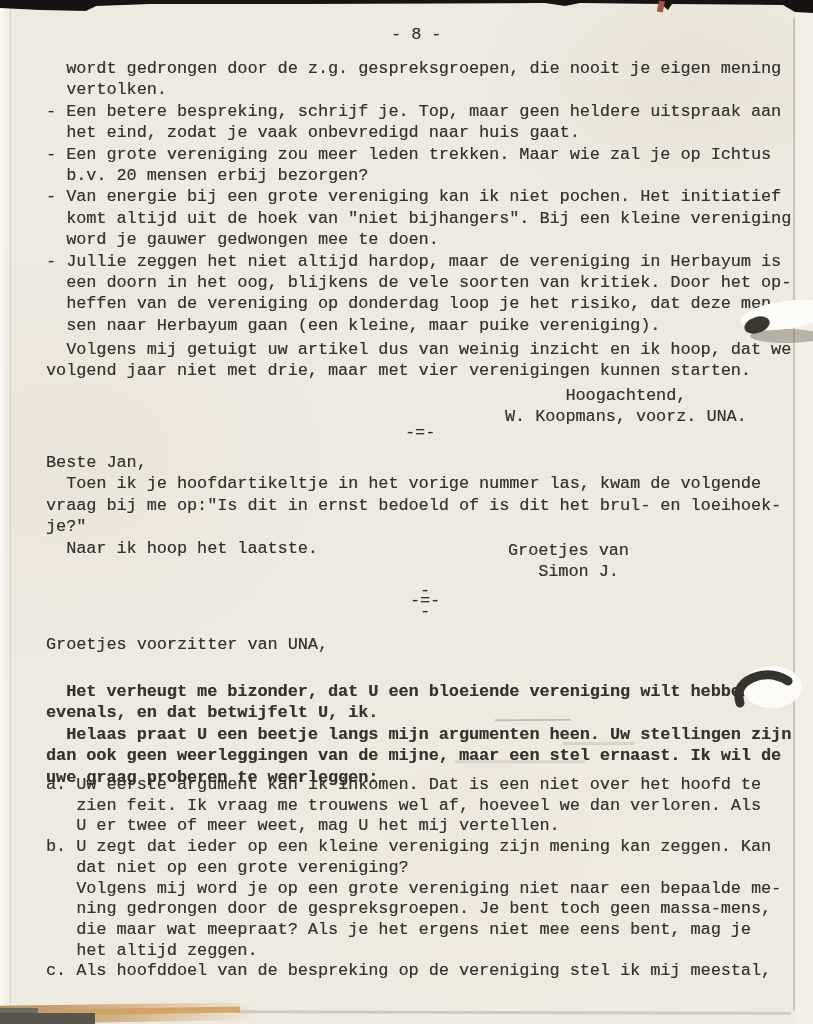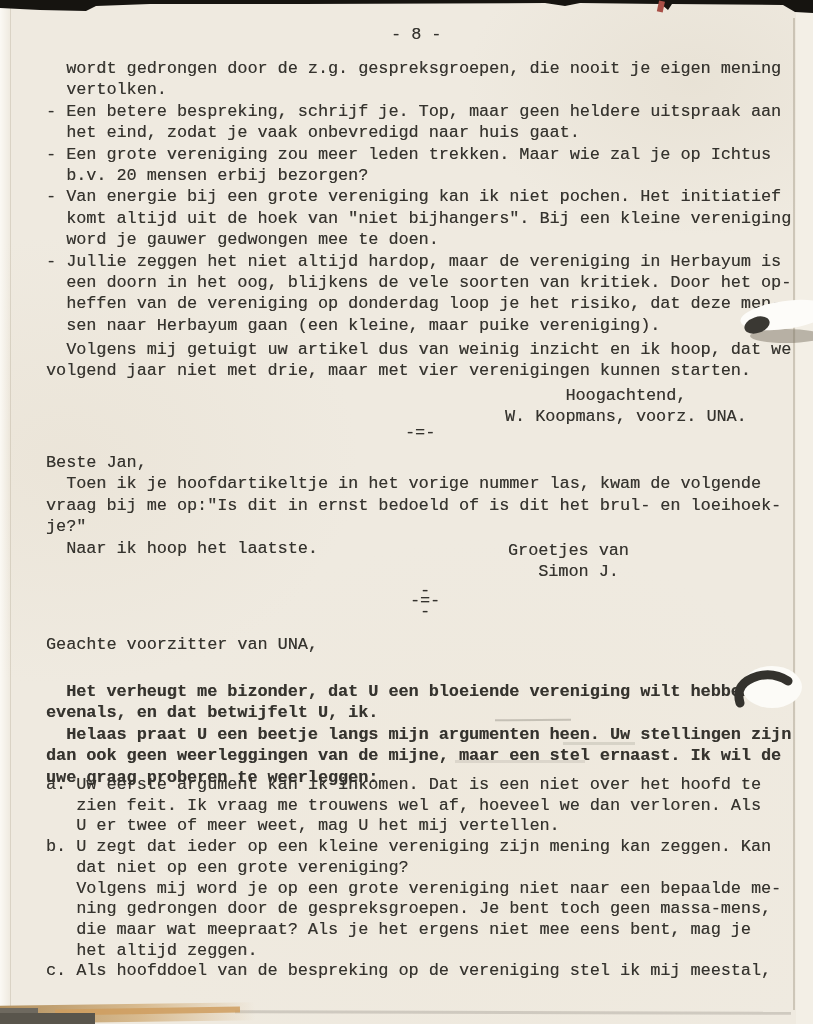--- a/index.html
+++ b/index.html
@@ -78,21 +78,21 @@
   Toen ik je hoofdartikeltje in het vorige nummer las, kwam de volgende
 vraag bij me op:"Is dit in ernst bedoeld of is dit het brul- en loeihoek-
 je?"
   Naar ik hoop het laatste.</div>
   <div class="typed" style="left:508px; top:540px;">Groetjes van
    Simon J.</div>
   <div class="typed sep2" style="left:408px; top:586px;">-
 -=-
 -</div>
 
-  <div class="typed" style="left:46px; top:634px;">Geachte voorzitter van UNA,</div>
+  <div class="typed" style="left:46px; top:634px;">Groetjes voorzitter van UNA,</div>
   <div class="typed" style="left:46px; top:681px;font-weight:bold;">  Het verheugt me bizonder, dat U een bloeiende vereniging wilt hebben
 evenals, en dat betwijfelt U, ik.
   Helaas praat U een beetje langs mijn argumenten heen. Uw stellingen zijn
 dan ook geen weerleggingen van de mijne, maar een stel ernaast. Ik wil de
 uwe graag proberen te weerleggen:</div>
   <div class="typed points" style="left:46px; top:775px;">a. Uw eerste argument kan ik inkomen. Dat is een niet over het hoofd te
    zien feit. Ik vraag me trouwens wel af, hoeveel we dan verloren. Als
    U er twee of meer weet, mag U het mij vertellen.
 b. U zegt dat ieder op een kleine vereniging zijn mening kan zeggen. Kan
    dat niet op een grote vereniging?

